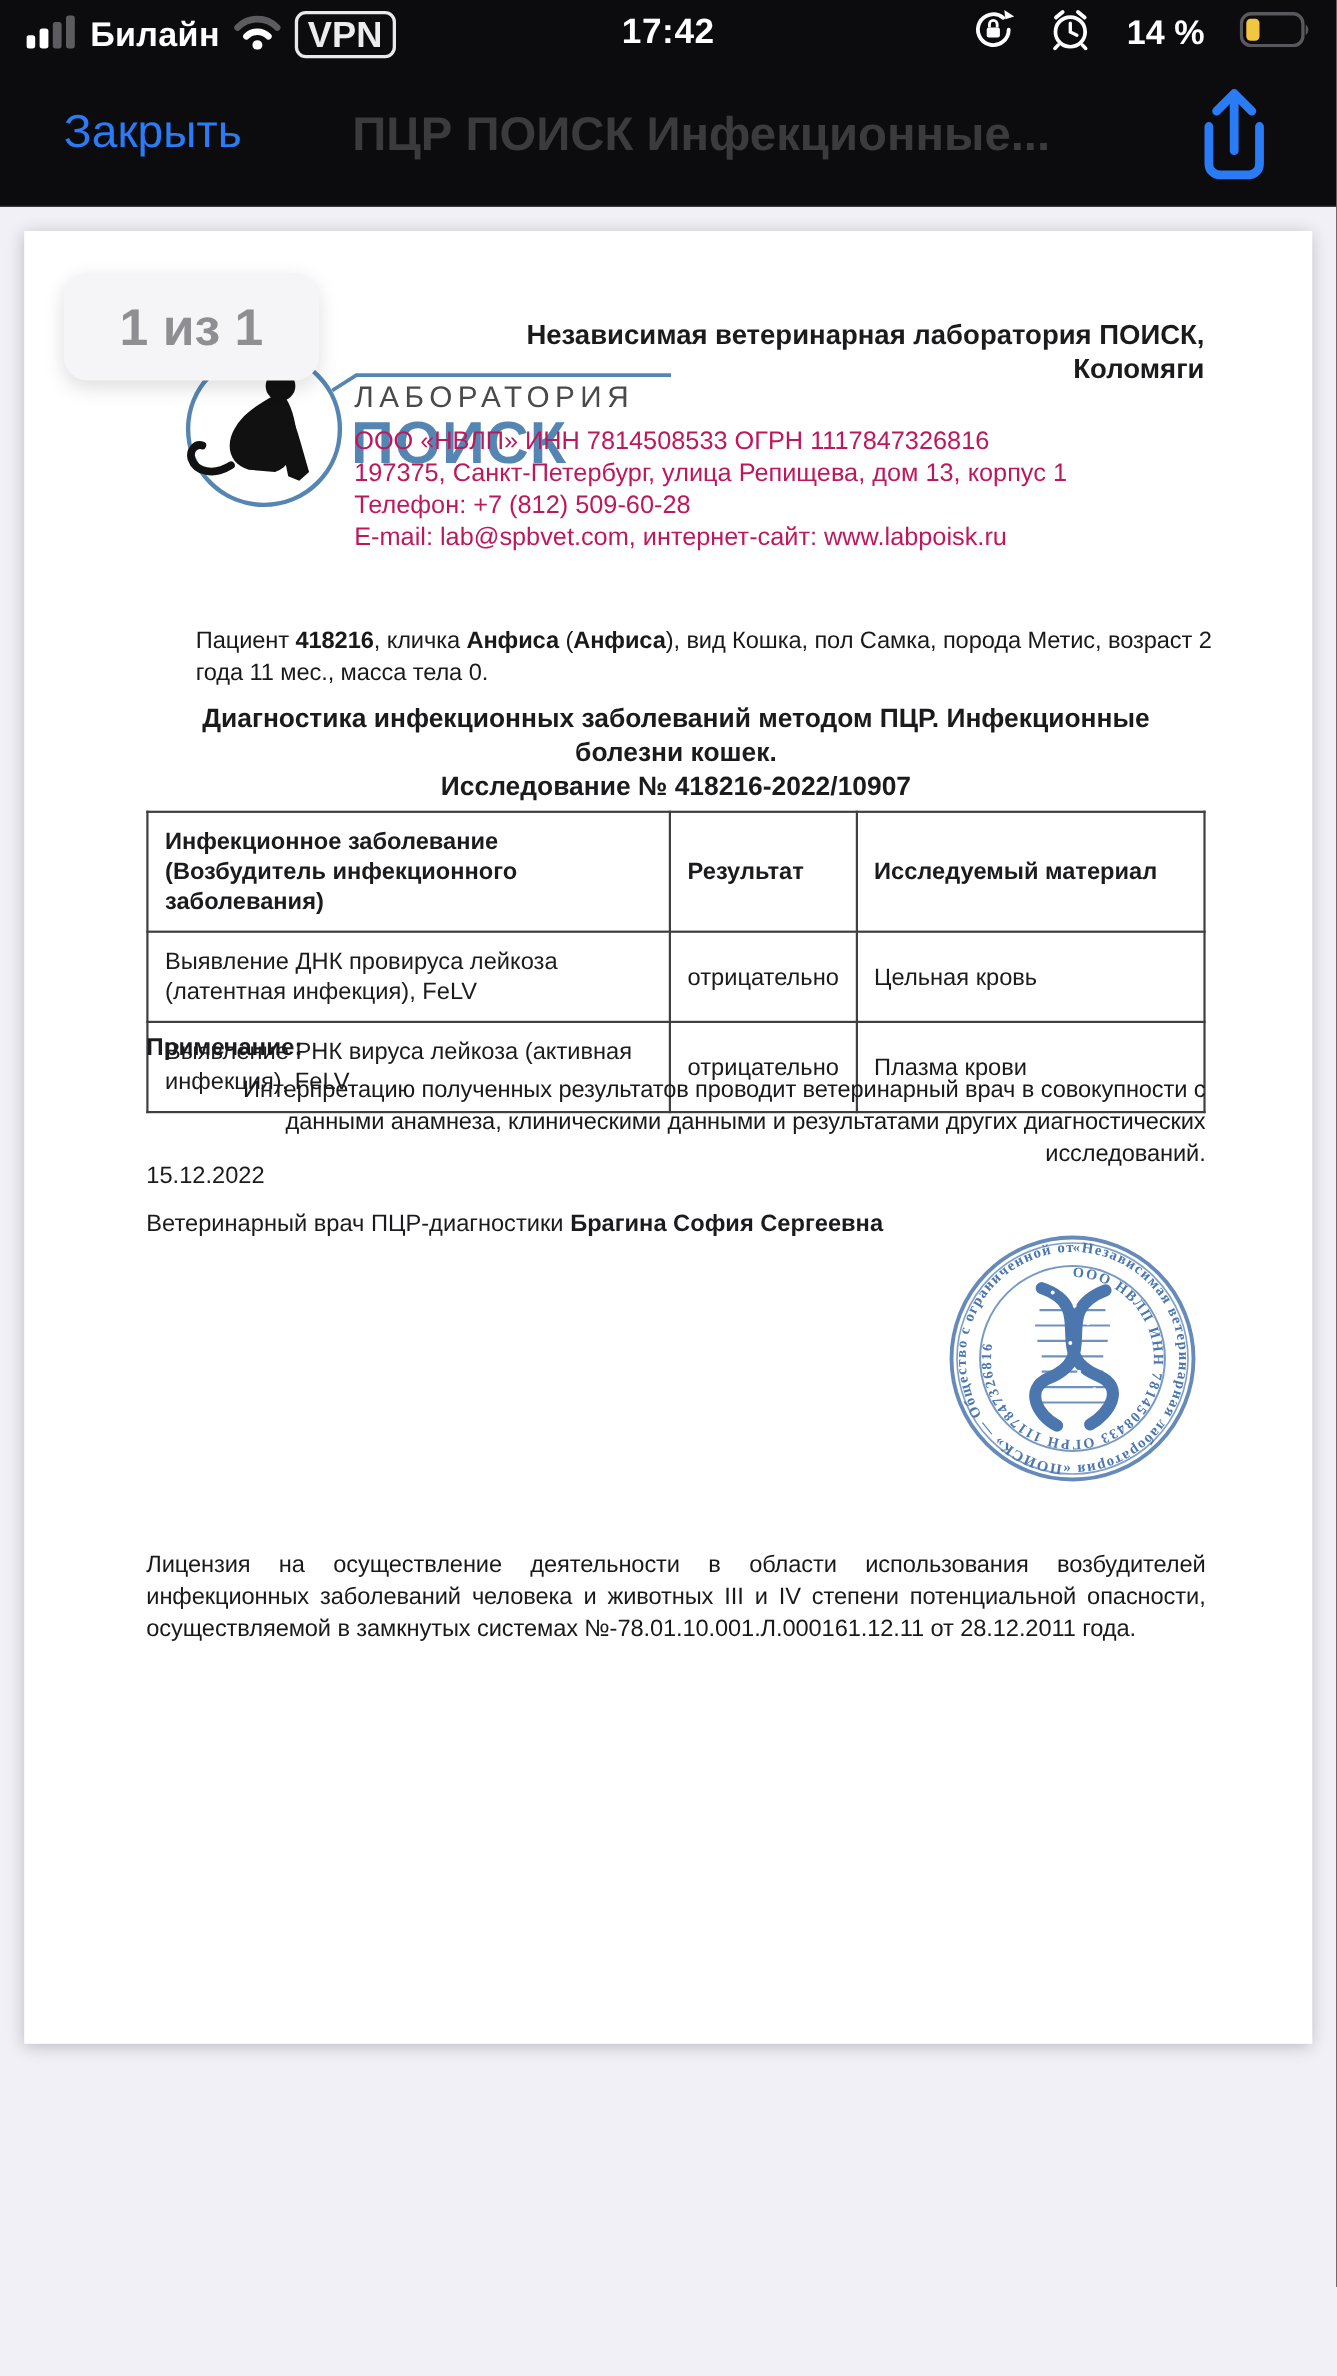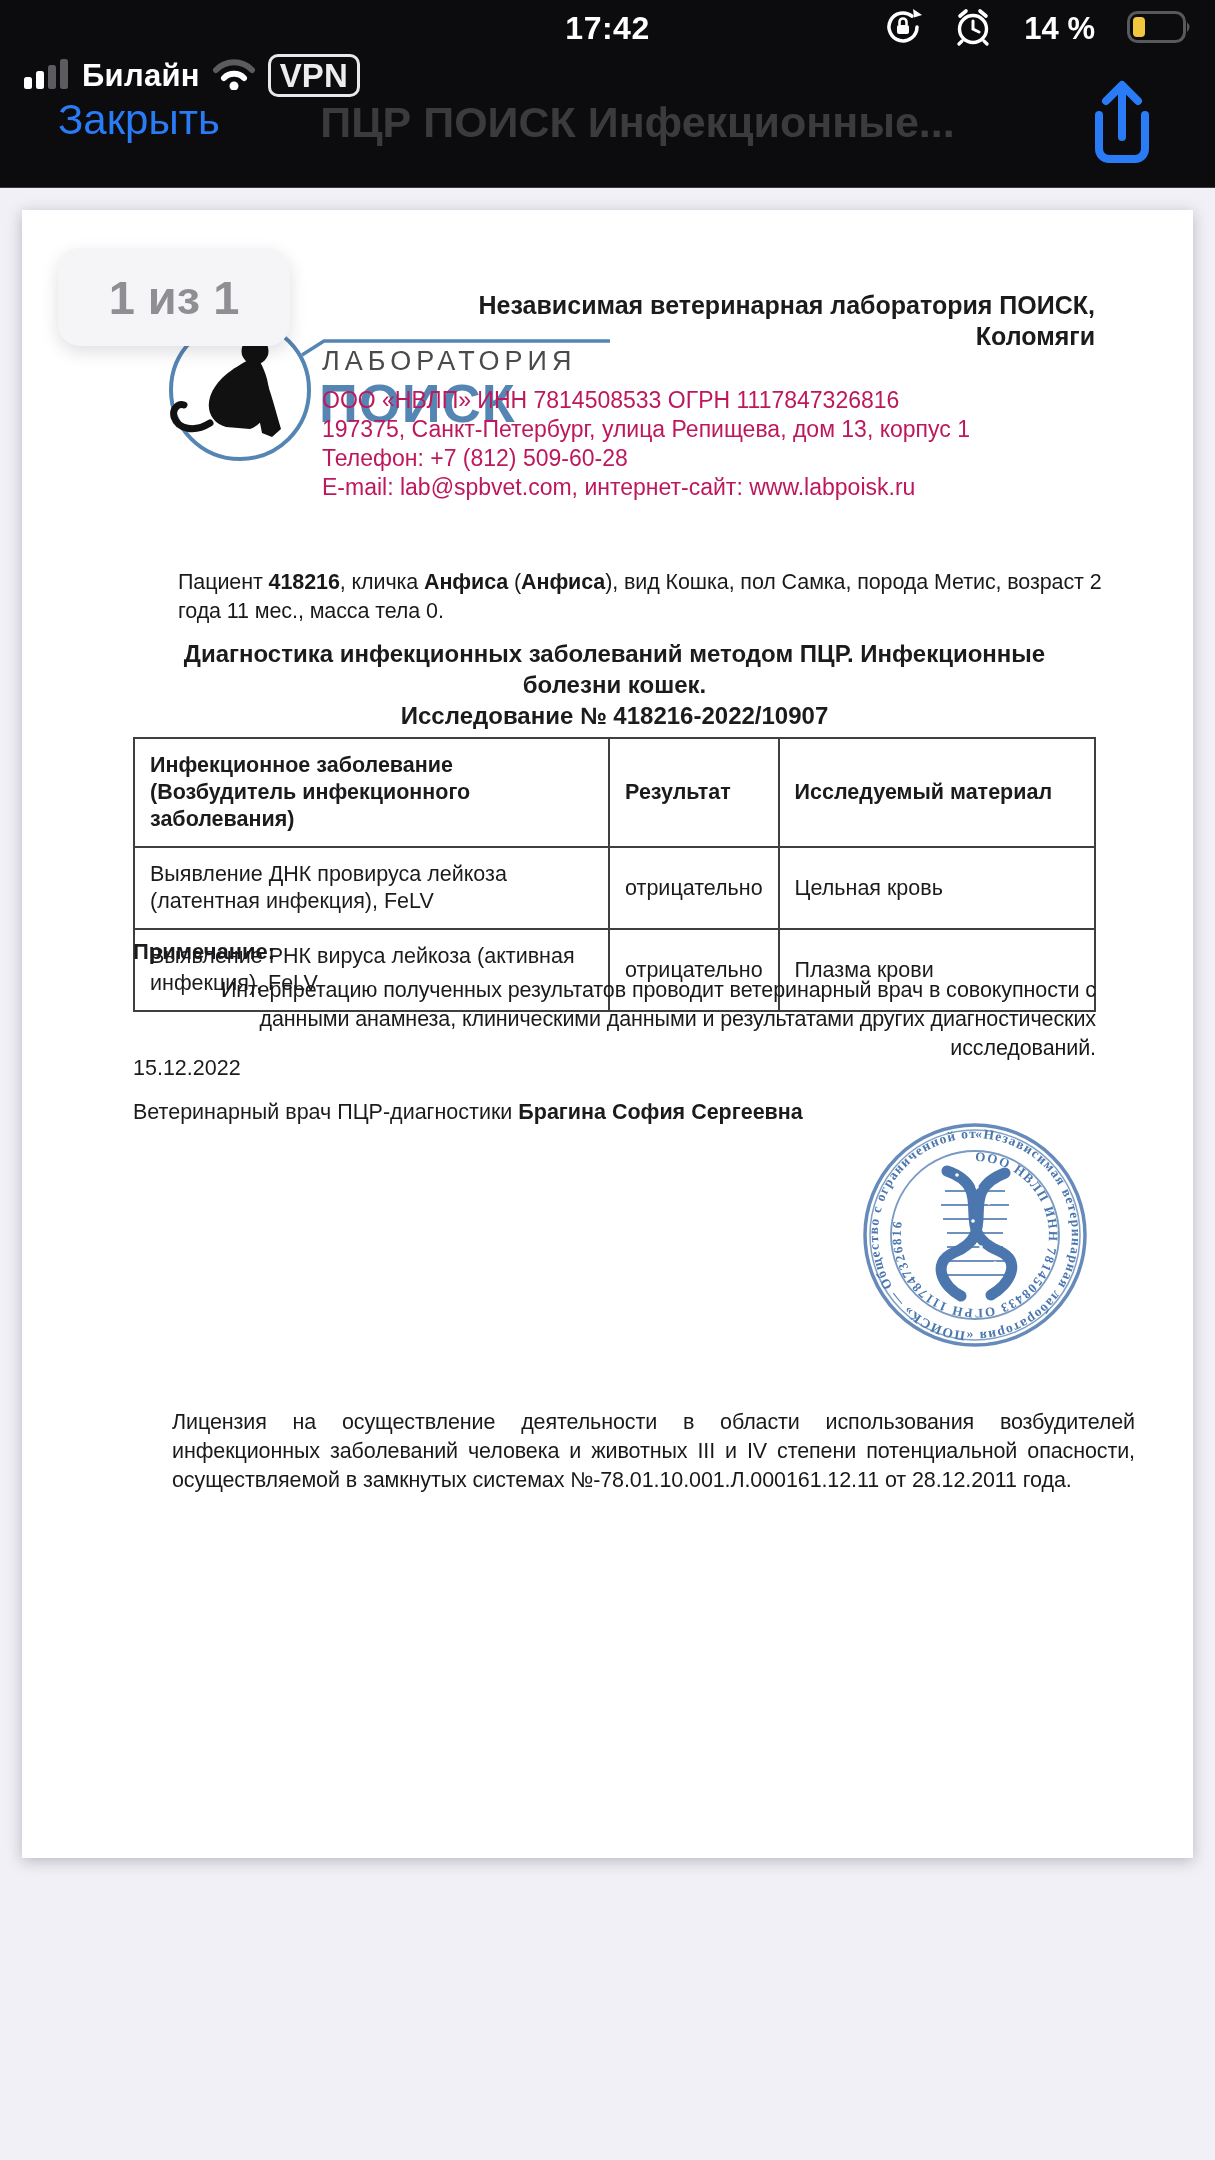--- a/index.html
+++ b/index.html
@@ -7,21 +7,21 @@
   .screen {
     position:relative; width:1215px; height:2160px; overflow:hidden;
     background:#f1f0f6; font-family:"Liberation Sans", sans-serif;
   }
   
   .chrome {
     position:absolute; left:0; top:0; width:1215px; height:188px;
     background:#0c0c0e; border-bottom:1px solid #39393c;
   }
   .status-bar { position:absolute; left:0; top:0; width:1215px; height:62px; color:#fff; }
-  .sb-left { position:absolute; left:24px; top:10px; display:flex; align-items:center; gap:12px;margin-top:44px; }
+  .sb-left { position:absolute; left:24px; top:10px; display:flex; align-items:center; gap:12px; }
   .carrier { font-size:31px; font-weight:600; letter-spacing:.3px; }
   .vpn-badge {
     border:3px solid #e9e9ec; border-radius:10px; padding:1px 9px 0;
     font-size:33px; font-weight:700; color:#ececef; line-height:1.1;
   }
   .sb-time { position:absolute; left:0; right:0; top:10px; text-align:center;
     font-size:32px; font-weight:700; letter-spacing:.5px; }
   .sb-right { position:absolute; right:22px; top:8px; display:flex; align-items:center; gap:32px; }
   .batt-pct { font-size:31px; font-weight:600; }
   
@@ -73,21 +73,21 @@
   .col-disease { width:50%; } .col-result { width:16.8%; } .col-material { width:33.2%; }
   
   .note-label { position:absolute; left:111px; top:729px; font-size:22px; font-weight:700; }
   .note-text { top:766px; text-align:right; }
   .report-date { position:absolute; left:111px; top:846px; font-size:21.5px; }
   .vet-line { position:absolute; left:111px; top:890px; font-size:21.5px; }
   b, .b { font-weight:700; }
   
   .stamp { position:absolute; left:831px; top:903px; width:244px; height:244px; }
   
-  .license-text { top:1198px;margin-left:39px; }
+  .license-text { top:1198px; }
   
   .icon { display:inline-block; }
 </style>
 </head>
 <body>
 
 <div class="screen">
 
   <div class="chrome">
 

